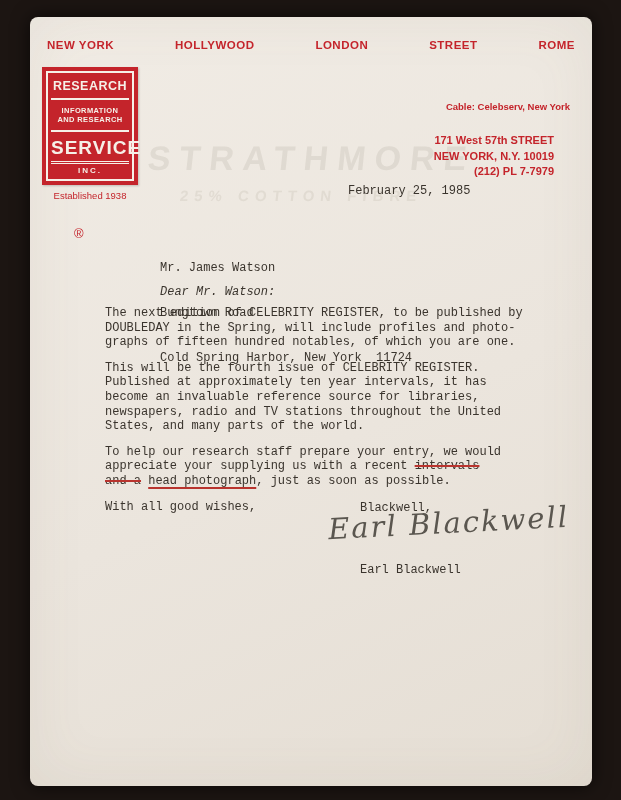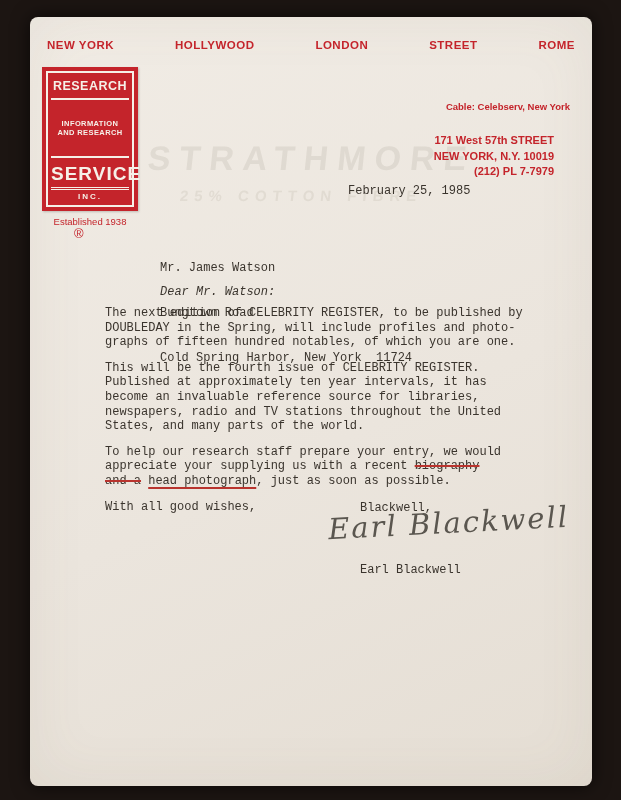--- a/index.html
+++ b/index.html
@@ -18,21 +18,21 @@
     position:absolute;top:22px;left:17px;right:17px;
     display:flex;justify-content:space-between;
     color:#c4242b;font-weight:700;font-size:11.5px;letter-spacing:.5px;
   }
   .logo-wrap{position:absolute;left:12px;top:50px;width:96px;}
   .logo-box{background:#c4242b;padding:4px;box-shadow:1px 1px 2px rgba(0,0,0,.2);}
   .logo-inner{border:2px solid #f6f0e8;padding:6px 3px 4px;text-align:center;color:#f6f0e8;}
   .logo-celebrity{font-weight:700;font-size:12.5px;letter-spacing:.5px;}
   .logo-band{
     border-top:2px solid #f6f0e8;border-bottom:2px solid #f6f0e8;
-    margin:5px 0;padding:19px 0;font-weight:700;font-size:7.5px;letter-spacing:.4px;line-height:9px;
+    margin:5px 0;padding:6px 0;font-weight:700;font-size:7.5px;letter-spacing:.4px;line-height:9px;
   }
   .logo-service{font-weight:700;font-size:19px;letter-spacing:1px;border-bottom:3px double #f6f0e8;padding-bottom:2px;}
   .logo-inc{font-weight:700;font-size:8px;letter-spacing:2px;padding-top:2px;}
   .established{margin-top:5px;text-align:center;color:#c4242b;font-size:9.5px;}
   .cable{position:absolute;right:22px;top:84px;color:#c4242b;font-weight:700;font-size:9.5px;}
   .addr{position:absolute;right:38px;top:116px;color:#c4242b;font-weight:700;font-size:11px;text-align:right;line-height:15.5px;}
   .wm1{
     position:absolute;left:118px;top:122px;color:rgba(95,85,72,.10);
     font-weight:700;font-size:34px;letter-spacing:9px;transform:skewX(-6deg);
     pointer-events:none;
@@ -113,21 +113,21 @@
   <div class="tw body-block">
     <p>The next edition of CELEBRITY REGISTER, to be published by
 DOUBLEDAY in the Spring, will include profiles and photo-
 graphs of fifteen hundred notables, of which you are one.</p>
     <p>This will be the fourth issue of CELEBRITY REGISTER.
 Published at approximately ten year intervals, it has
 become an invaluable reference source for libraries,
 newspapers, radio and TV stations throughout the United
 States, and many parts of the world.</p>
     <p><span>To help our research staff prepare your entry, we would
-appreciate your supplying us with a recent </span><span class="strike">biography</span><span>
+appreciate your supplying us with a recent </span><span class="strike">intervals</span><span>
 </span><span class="strike">and a</span><span> </span><span class="uline">head photograph</span><span>, just as soon as possible.</span></p>
     <p>With all good wishes,</p>
   </div>
 
   <div class="tw sincerely">Blackwell,</div>
   <div class="signature">Earl Blackwell</div>
   <div class="tw typed-name">Earl Blackwell</div>
 
 </div>
 

